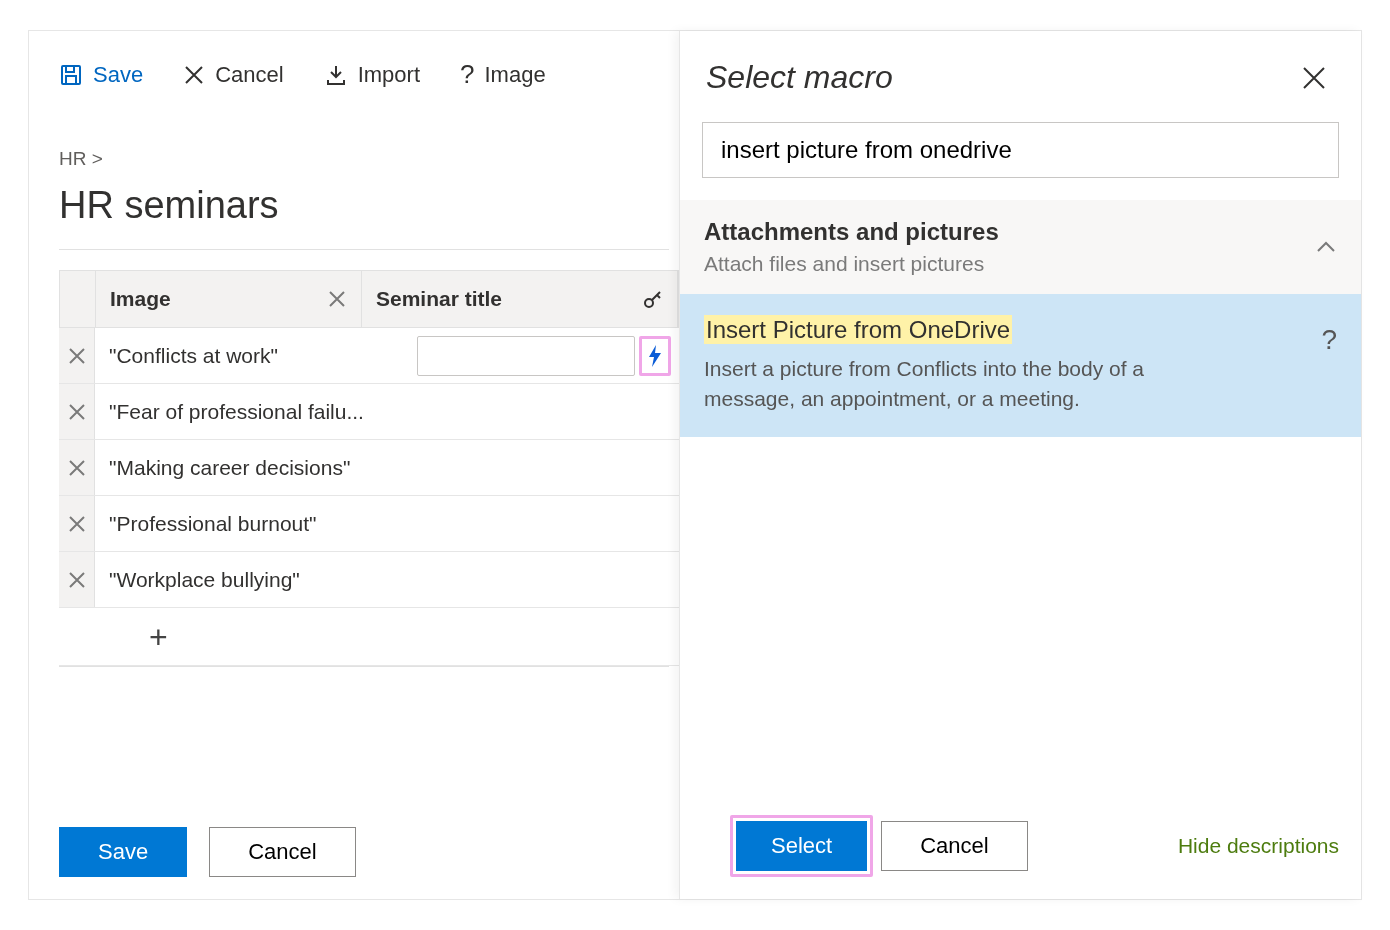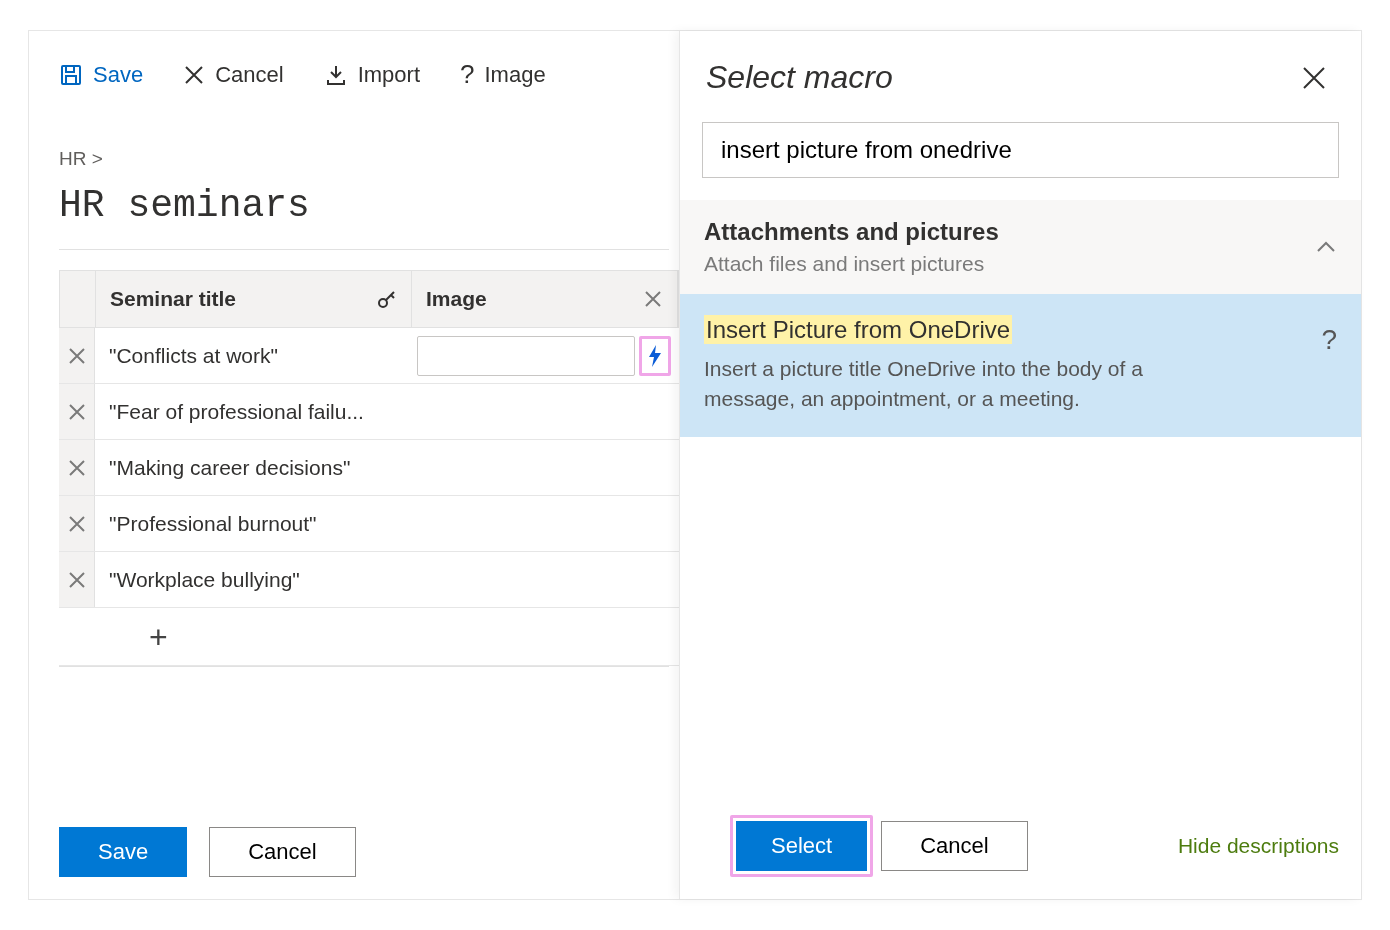--- a/index.html
+++ b/index.html
@@ -38,21 +38,21 @@
     gap: 40px;
     font-size: 22px;
     padding-bottom: 28px;
   }
   .toolbar .tb {
     display: flex; align-items: center; gap: 10px;
     cursor: pointer;
   }
   .tb-save { color: #0066c0; }
   .breadcrumb { font-size: 19px; color: #605e5c; margin-top: 30px;}
-  .title { font-size: 38px; font-weight: 400; margin: 14px 0 22px; font-family: Liberation Mono, monospace;}
+  .title { font-size: 38px; font-weight: 400; margin: 14px 0 22px;}
   .underline { border-bottom: 1px solid #e1e1e1; margin-right: 10px;}
   
   .tbl { margin-top: 20px; }
   .thead { display: flex; background: #f3f2f1; border: 1px solid #e1e1e1; }
   .tgutter { width: 36px; border-right: 1px solid #e1e1e1; background:#f3f2f1;}
   .th { padding: 16px 14px; font-size: 21px; font-weight: 600; display:flex; align-items:center; justify-content:space-between; border-right:1px solid #e1e1e1;}
   .th-title { width: 316px; }
   .th-image { width: 266px; }
   .th-image .xright { color:#777; font-weight:400; }
   .trow { display:flex; border-bottom:1px solid #e6e6e6; height:56px; align-items:stretch;}
@@ -120,35 +120,35 @@
       </div>
     </div>
 
     <div class="breadcrumb">HR  &gt;</div>
     <div class="title">HR seminars</div>
     <div class="underline"></div>
 
     <div class="tbl">
       <div class="thead">
         <div class="tgutter"></div>
-        <div class="th th-title">
-          <span>Seminar title</span>
-          <svg width="20" height="20">
-              <circle cx="6" cy="14" r="4" class="keyicon"></circle>
-              <path d="M9 11 L17 3 M14 6 L17 9" class="keyicon"></path>
-            </svg>
-        </div>
         <div class="th th-image">
           <span>Image</span>
           <span class="xright">
             <svg width="20" height="20">
                 <path d="M3 3 L17 17 M17 3 L3 17" stroke="#7a7a7a" stroke-width="2"></path>
               </svg>
           </span>
         </div>
+        <div class="th th-title">
+          <span>Seminar title</span>
+          <svg width="20" height="20">
+              <circle cx="6" cy="14" r="4" class="keyicon"></circle>
+              <path d="M9 11 L17 3 M14 6 L17 9" class="keyicon"></path>
+            </svg>
+        </div>
       </div>
 
       <div class="trow">
         <div class="cx">
             <svg width="18" height="18">
               <path d="M2 2 L16 16 M16 2 L2 16" stroke="#7a7a7a" stroke-width="2"></path>
             </svg>
           </div>
         <div class="ctitle">"Conflicts at work"</div>
         <div class="cimage">
@@ -227,21 +227,21 @@
         <div class="ghtitle">Attachments and pictures</div>
         <div class="ghsub">Attach files and insert pictures</div>
       </div>
       <svg width="22" height="22">
           <path d="M3 15 L11 7 L19 15" fill="none" stroke="#7a7a7a" stroke-width="2"></path>
         </svg>
     </div>
     <div class="macro">
       <div>
         <span class="macro-name">Insert Picture from OneDrive</span>
-        <div class="macro-desc">Insert a picture title OneDrive into the body of a message, an appointment, or a meeting.</div>
+        <div class="macro-desc">Insert a picture from Conflicts into the body of a message, an appointment, or a meeting.</div>
       </div>
       <div class="macro-help">?</div>
     </div>
 
     <div class="rbottom">
       <span class="select-wrap">
         <button class="btn btn-primary" style="height:50px;padding:0 34px">Select</button>
       </span>
       <button class="btn">Cancel</button>
       <span class="link-right">Hide descriptions</span>

